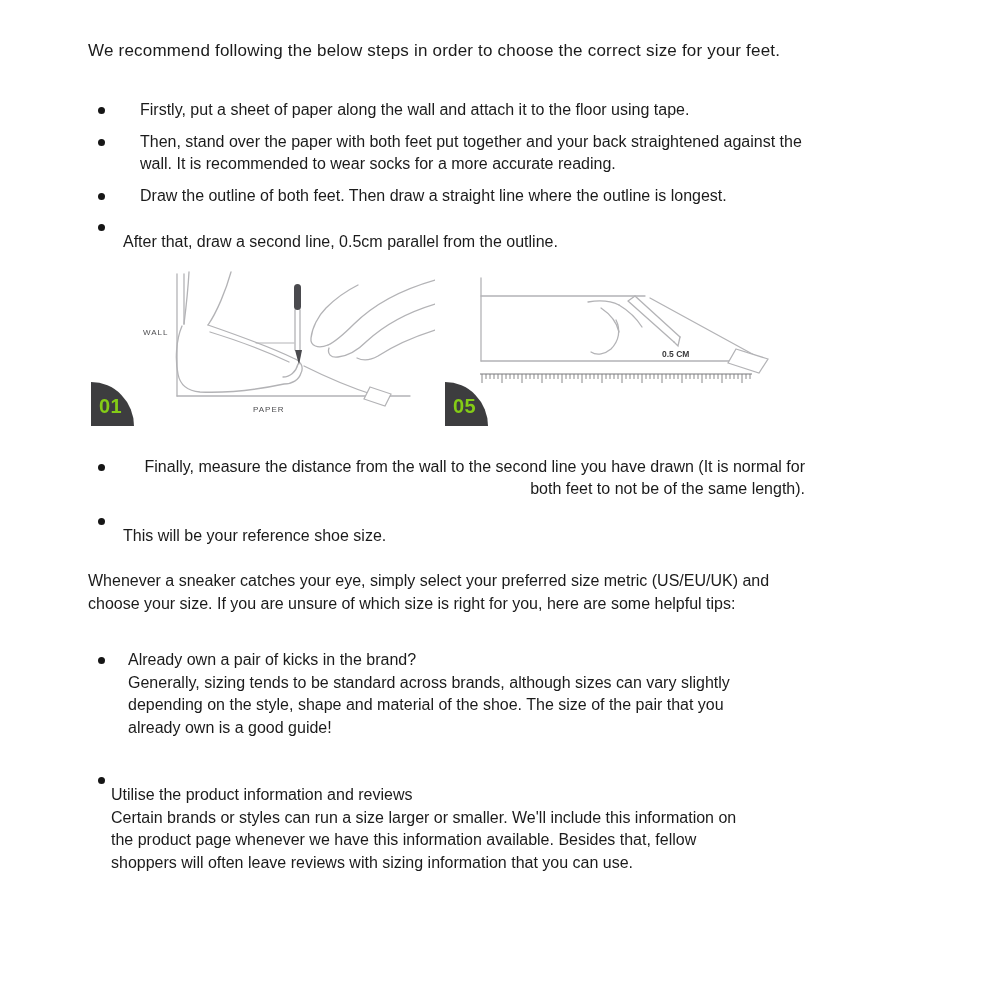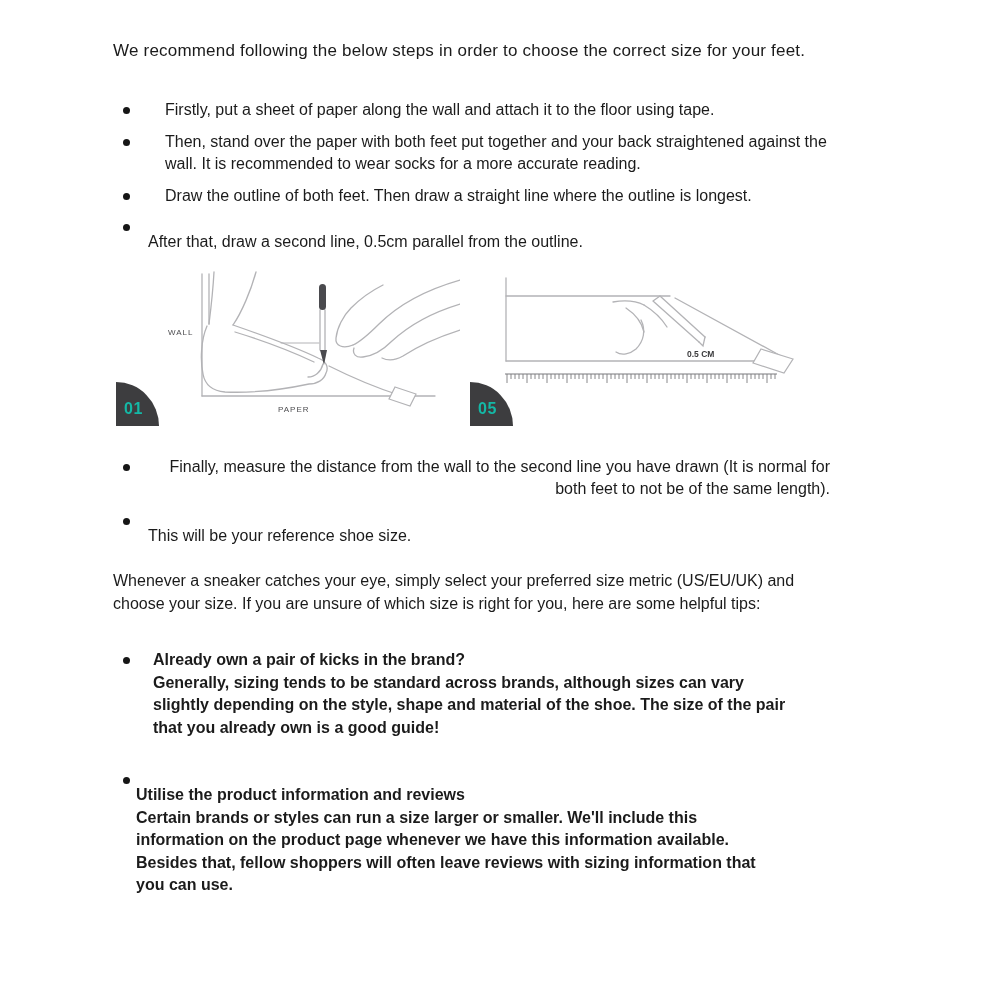--- a/index.html
+++ b/index.html
@@ -1,51 +1,51 @@
 <!DOCTYPE html>
 <html><head>
 <meta charset="utf-8">
 <style>
   * { margin:0; padding:0; box-sizing:border-box; }
   html,body { width:1000px; height:1000px; background:#ffffff; overflow:hidden; }
   body {
     font-family:"Liberation Sans", sans-serif;
     color:#1b1b1b;
   }
-  .page { padding:36px 0 0 113px; width:1000px; }
+  .page { padding:36px 0 0 88px; width:1000px; }
 
   .lead { font-size:17px; line-height:29px; max-width:700px; letter-spacing:0.2px; }
   .note { font-size:17px; line-height:22px; margin-top:8px; max-width:700px; }
 
   ul.steps { list-style:none; margin-top:34px; }
   ul.steps.after { margin-top:26px;text-align:right; }
   .bullet-row { display:flex; align-items:flex-start; margin-bottom:9px; }
   .bullet-row:last-child { margin-bottom:0;flex-direction:column; }
   .dot { flex:0 0 7px; width:7px; height:7px; border-radius:50%; background:#161616; margin:8px 0 0 10px; }
   .bullet-text { margin-left:35px; font-size:16px; line-height:22.5px; max-width:665px; }
 
   .figures { display:flex; margin-top:14px; height:162px; }
   .figure { position:relative; }
   .figure.one { width:347px;text-decoration:underline; }
   .figure.two { width:360px; margin-left:3px; }
   .figure svg { display:block; }
   .badge {
     position:absolute; bottom:4px; width:43px; height:44px;
     background:#3d3d3f; border-radius:0 100% 0 0;
-    color:#14b8a6; font-size:16px; font-weight:700; letter-spacing:0.5px;
+    color:#84cc16; font-size:20px; font-weight:700; letter-spacing:0.5px;
     display:flex; align-items:flex-end; justify-content:flex-start;
     padding:0 0 8px 8px;
   }
   .figure.one .badge { left:3px; }
   .figure.two .badge { left:7px; }
 
   .tips-intro { font-size:16px; line-height:23px; margin-top:22px; max-width:710px; }
 
   ul.tips { list-style:none; margin-top:34px; }
-  ul.tips .bullet-row { margin-bottom:30px;font-weight:bold; }
+  ul.tips .bullet-row { margin-bottom:30px; }
   .tip-title { display:block; }
   .tip-body { display:block; }
   .tip-text { margin-left:23px; font-size:16px; line-height:22.5px; max-width:645px; }
 
   svg text { font-family:"Liberation Sans", sans-serif; }
   .art-label { font-size:8px; letter-spacing:1px; fill:#4d4d50; }
   .art-label-bold { font-size:8.5px; font-weight:700; fill:#3a3a3c; }
 </style>
 </head>
 <body>

